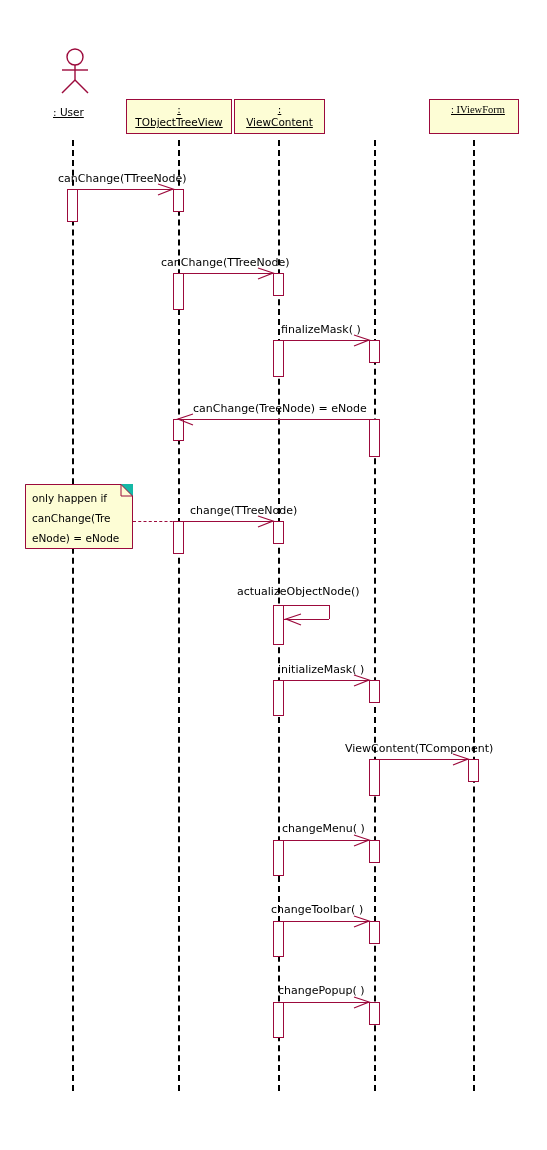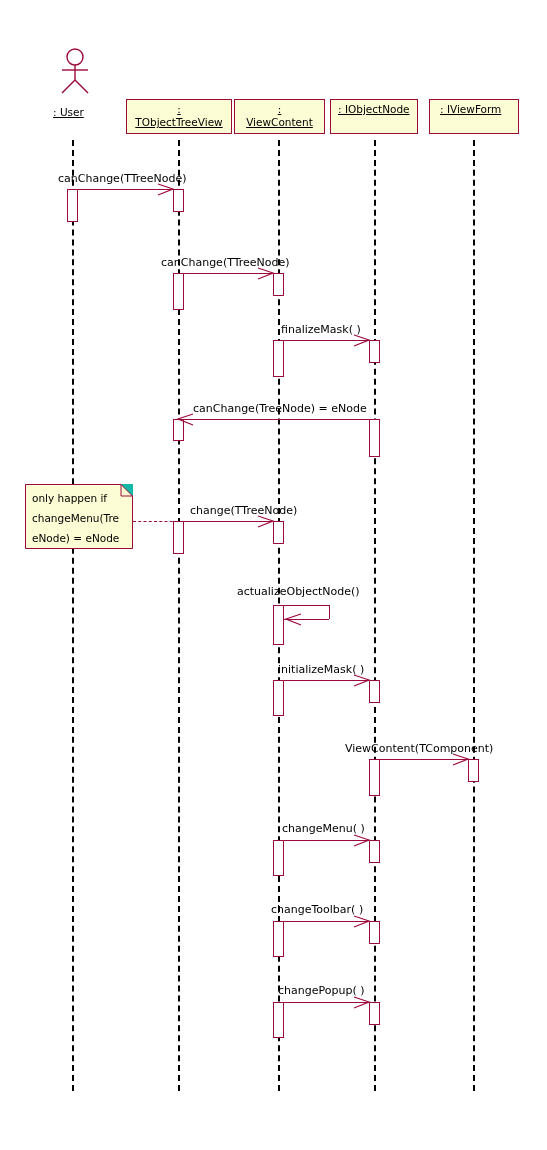--- a/index.html
+++ b/index.html
@@ -117,25 +117,22 @@
   <div class="obj-box" style="left:126px;top:99px;width:106px;height:35px;">
     <span class="ln1">:</span>
     <span class="ln2">TObjectTreeView</span>
   </div>
 
   <div class="obj-box" style="left:234px;top:99px;width:91px;height:35px;">
     <span class="ln1">:</span>
     <span class="ln2">ViewContent</span>
   </div>
 
-  <div class="obj-box" style="left:330px;top:99px;width:88px;height:35px;text-align:left;padding-left:7px;">
-    <span class="ln1">: IObjectNode</span>
-  </div>
-
-  <div class="obj-box" style="left:429px;top:99px;width:90px;height:35px;text-align:left;padding-left:10px;">
+
+  <div class="obj-box" style="left:429px;top:99px;width:90px;height:35px;text-align:left;padding-left:21px;font-family:Liberation Serif, serif;">
     <span class="ln1">: IViewForm</span>
   </div>
 
   <div class="lifeline" style="left:72px;"></div>
   <div class="lifeline" style="left:178px;"></div>
   <div class="lifeline" style="left:278px;"></div>
   <div class="lifeline" style="left:374px;"></div>
   <div class="lifeline" style="left:473px;"></div>
 
   <div class="msg-label" style="left:58px;top:172px;">canChange(TTreeNode)</div>
@@ -180,21 +177,21 @@
 
   <div class="note" style="left:25px;top:484px;width:108px;height:65px;">
     <div class="note-shape">
       <svg width="108" height="65" viewBox="0 0 108 65">
         <path d="M0.5,0.5 H96 L107.5,12 V64.5 H0.5 Z" fill="#fdfdd5" stroke="#9c0a3c" stroke-width="1"></path>
         <path d="M96,0.5 V12 H107.5" fill="none" stroke="#9c0a3c" stroke-width="1"></path>
       </svg>
     </div>
     <div class="note-body">
       <div>only happen if</div>
-      <div>changeMenu(Tre</div>
+      <div>canChange(Tre</div>
       <div>eNode) = eNode</div>
     </div>
   </div>
   <div class="note-conn" style="left:133px;top:521px;width:45px;"></div>
 
   <div class="msg-label" style="left:190px;top:504px;">change(TTreeNode)</div>
   <div class="act" style="left:173px;top:521px;height:33px;"></div>
   <div class="act" style="left:273px;top:521px;height:23px;"></div>
   <div class="msg-line" style="left:178px;top:521px;width:95px;"></div>
   <div class="arrowhead" style="left:256px;top:515px;">

